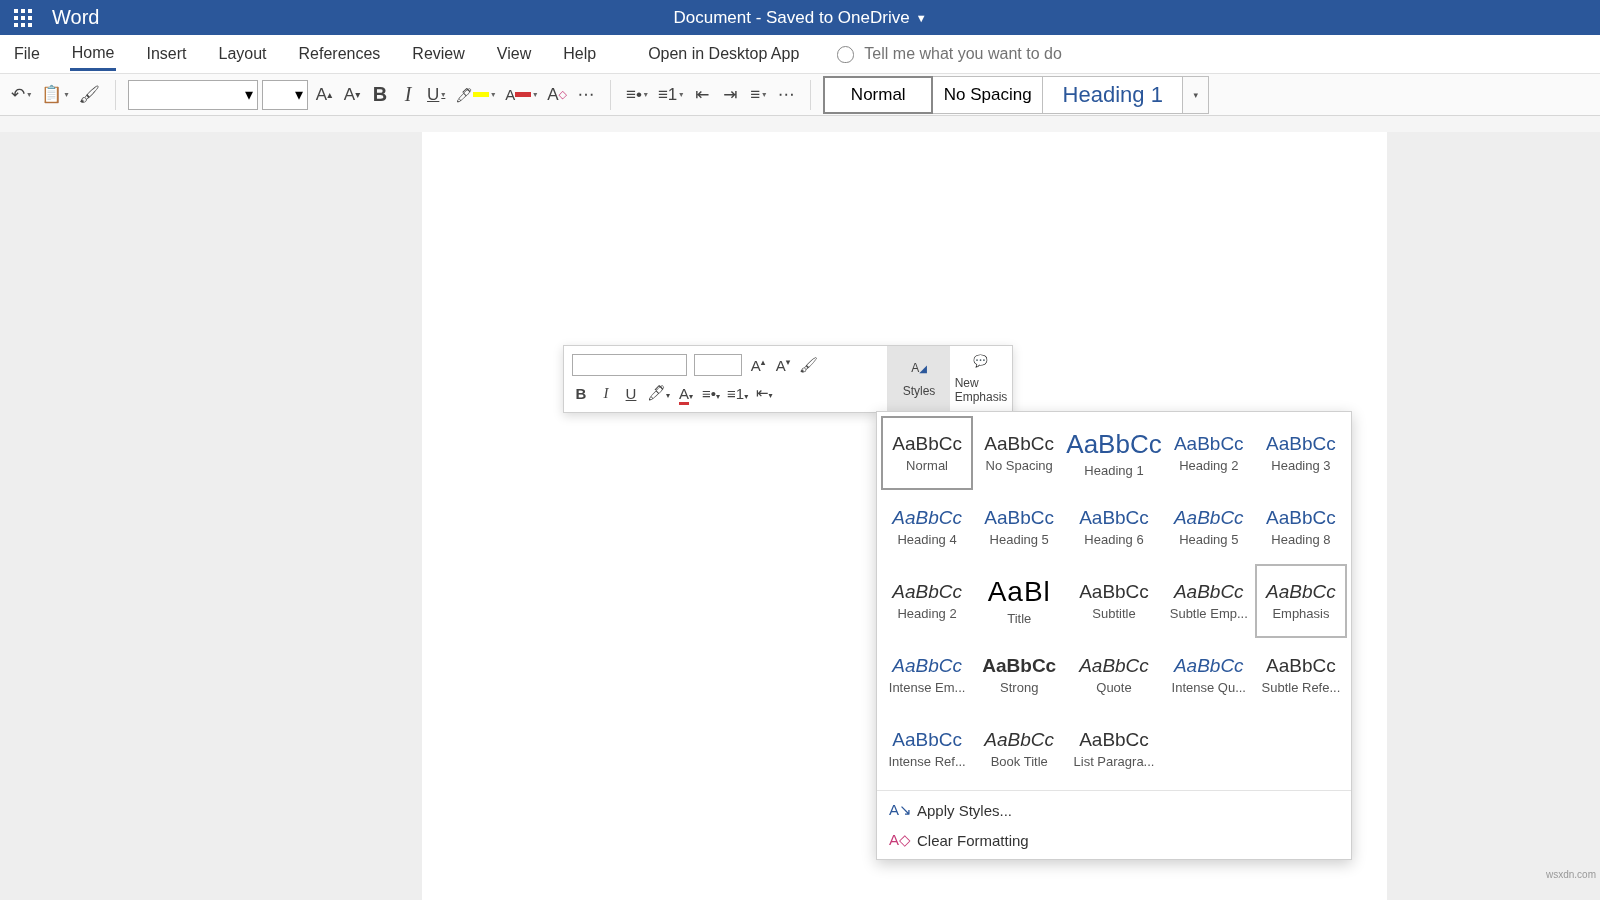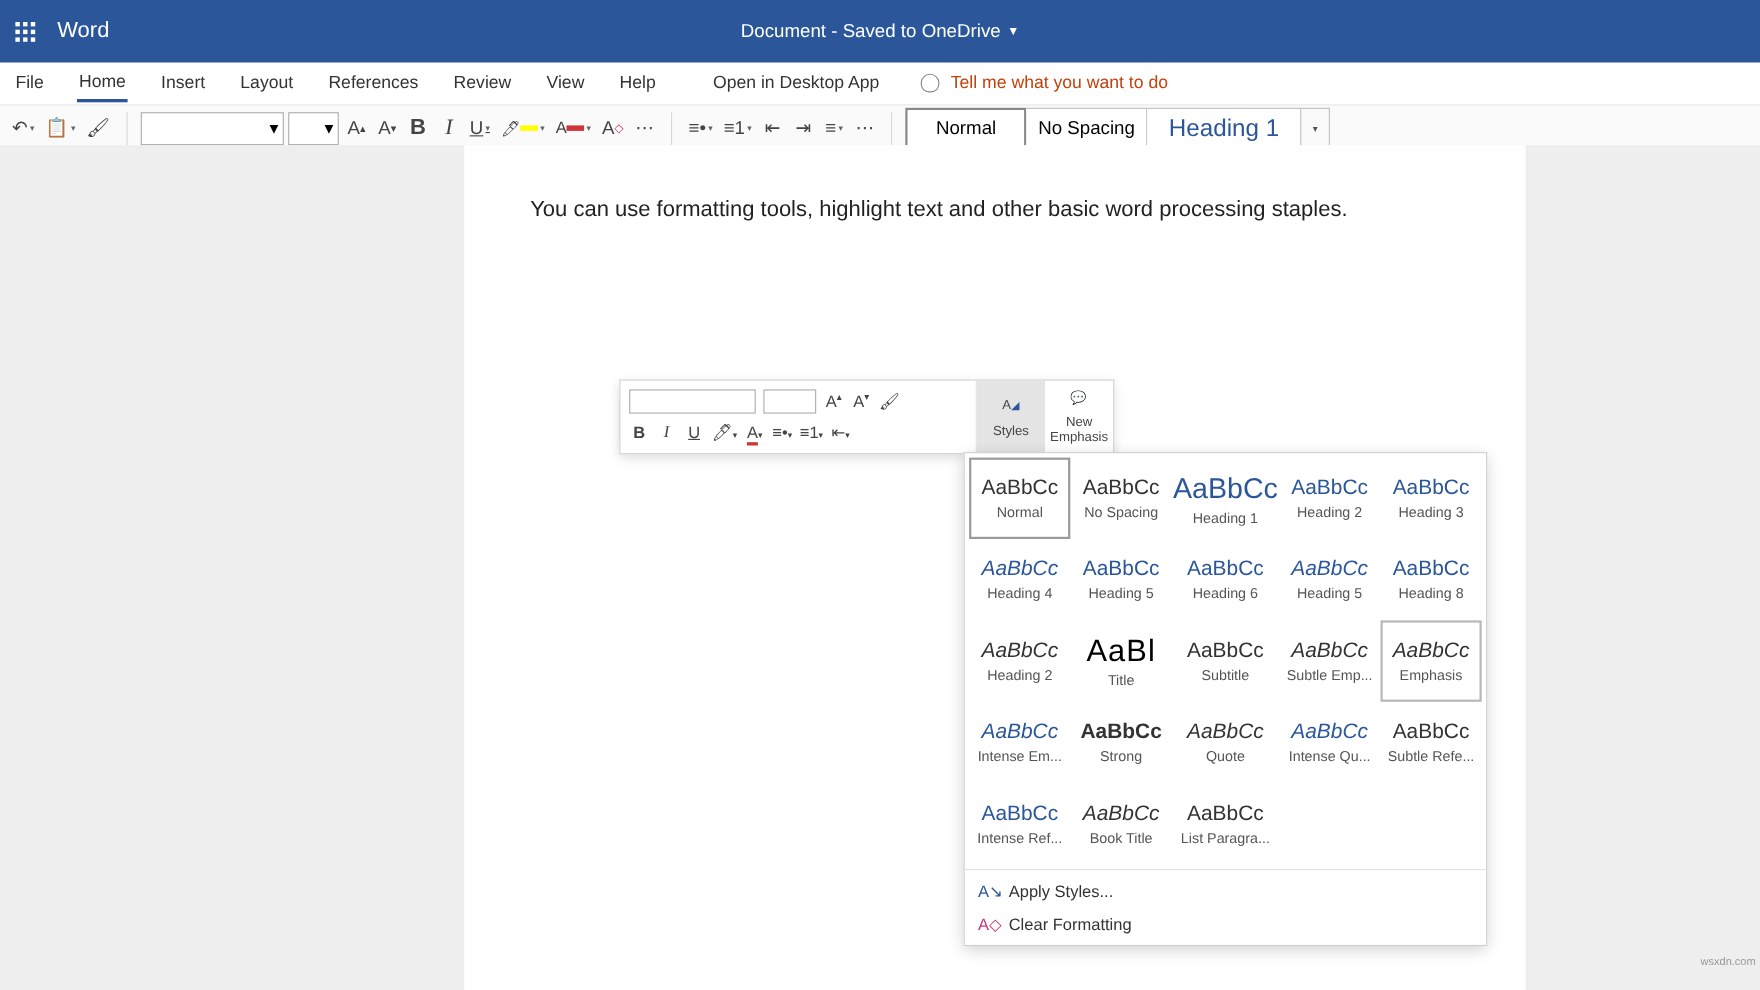--- a/index.html
+++ b/index.html
@@ -1,27 +1,27 @@
 <!DOCTYPE html>
 <html><head>
 <meta charset="utf-8">
 <style>
 *{box-sizing:border-box;margin:0;padding:0;font-family:"Segoe UI",Arial,sans-serif}
 body{background:#f5f5f5;overflow:hidden;width:1600px;height:900px;position:relative}
-.titlebar{background:#2b579a;height:57px;display:flex;align-items:center;color:#fff}
+.titlebar{background:#2b579a;height:35px;display:flex;align-items:center;color:#fff}
 .waffle{width:46px;height:46px;display:flex;align-items:center;justify-content:center;cursor:pointer}
 .waffle-grid{display:grid;grid-template-columns:repeat(3,4px);grid-gap:3px}
 .waffle-grid div{width:4px;height:4px;background:#fff}
 .app-name{font-size:20px;margin-left:6px}
 .doc-title{position:absolute;left:50%;transform:translateX(-50%);font-size:17px;display:flex;align-items:center;gap:6px}
 .chev{font-size:11px}
 .menubar{background:#fff;height:39px;display:flex;align-items:center;border-bottom:1px solid #e1e1e1;padding-left:12px;gap:28px;font-size:16px;color:#333}
 .menu-item{cursor:pointer;padding:6px 2px}
 .menu-item.active{border-bottom:3px solid #2b579a;font-weight:400}
-.tellme{display:flex;align-items:flex-start;gap:10px;color:#c2410c}
+.tellme{display:flex;align-items:flex-end;gap:10px;color:#737373}
 .bulb{width:17px;height:17px;border:1.5px solid #888;border-radius:50% 50% 45% 45%;position:relative}
 .ribbon{background:#fafafa;height:42px;display:flex;align-items:center;border-bottom:1px solid #d6d6d6;padding:0 8px;gap:6px}
 .rgroup{display:flex;align-items:center;gap:4px}
 .rsep{width:1px;height:30px;background:#d8d8d8;margin:0 6px}
 .ibtn{min-width:24px;height:28px;display:flex;align-items:center;justify-content:center;cursor:pointer;padding:0 3px;font-size:17px;color:#444;position:relative}
 .ibtn .dd{font-size:8px;margin-left:2px;color:#666}
 .combo{border:1px solid #ababab;background:#fff;height:30px;display:flex;align-items:center;padding:0 4px}
 .combo.font{width:130px}
 .combo.size{width:46px}
 .stylebox{border:1px solid #bfbfbf;background:#fff;height:38px;min-width:110px;display:flex;align-items:center;justify-content:center;font-size:17px;cursor:pointer}
@@ -149,21 +149,20 @@
   <div class="rgroup" style="gap:0">
     <div class="stylebox sel">Normal</div>
     <div class="stylebox" style="border-left:none">No Spacing</div>
     <div class="stylebox heading" style="border-left:none;min-width:140px">Heading 1</div>
     <div class="style-more">▾</div>
   </div>
 </div>
 
 <div class="workspace">
   <div class="page">
-    <p>You can use formatting tools, highlight text and other basic word processing staples.</p>
   </div>
 </div>
 
 <div class="minitool">
   <div class="mini-main">
     <div class="mini-row">
       <div class="mini-combo f"></div>
       <div class="mini-combo s"></div>
       <span class="mini-ic">A<sup style="font-size:9px">▴</sup></span>
       <span class="mini-ic">A<sup style="font-size:9px">▾</sup></span>
@@ -180,21 +179,21 @@
       <span class="mini-ic">⇤<span class="dd" style="font-size:8px">▾</span></span>
     </div>
   </div>
   <div class="mini-side">
     <div class="mini-sbtn act">
       <span class="ic">A<span style="color:#2b579a;font-size:10px">◢</span></span>
       <span>Styles</span>
     </div>
     <div class="mini-sbtn">
       <span class="ic">💬</span>
-      <span style="line-height:1.1;text-align:center"><span>New</span><br><span>Emphasis</span></span>
+      <span style="line-height:1.1;text-align:left"><span>New</span><br><span>Emphasis</span></span>
     </div>
   </div>
 </div>
 
 <div class="styles-fly">
   <div class="styles-grid" id="styles-grid">
       <div class="style-cell sel">
         <div class="sc-prev ">AaBbCc</div>
         <div class="sc-lbl">Normal</div>
       </div>

